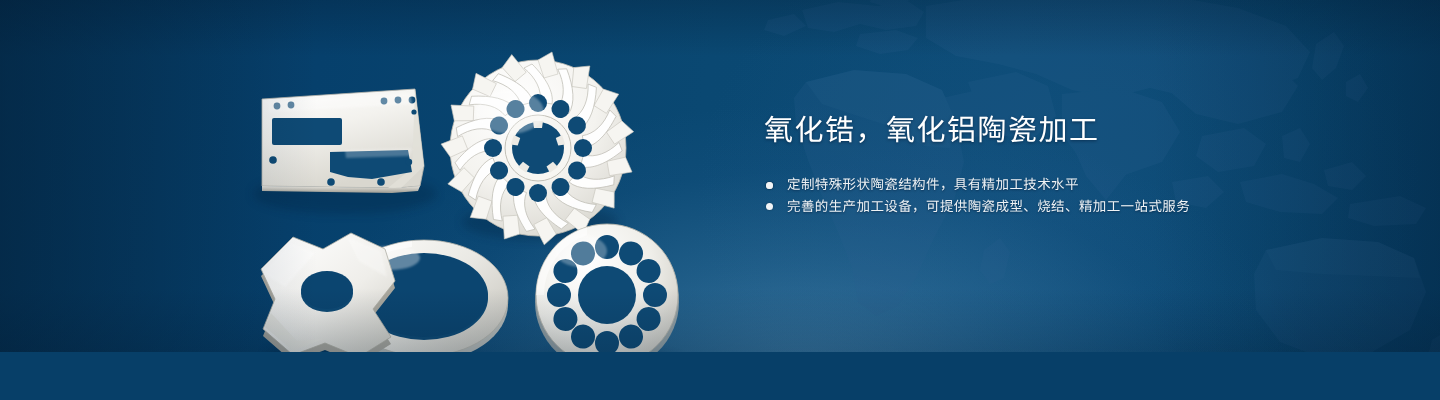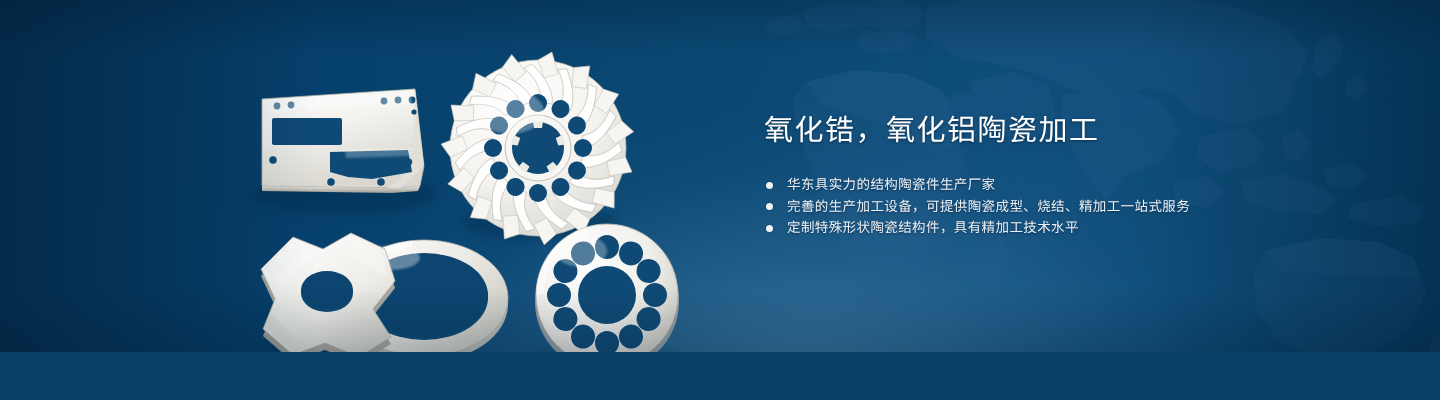--- a/index.html
+++ b/index.html
@@ -349,26 +349,25 @@
   </div>
 
   <div class="vignette"></div>
 
   <div class="copy">
     <h1 class="headline">氧化锆，氧化铝陶瓷加工</h1>
 
     <ul class="bullets">
       <li>
         <span class="dot"></span>
-        <span>华东具实力的结构陶瓷件生产厂家</span>
+      </li>
+      <li>
+        <span class="dot"></span>
+        <span>定制特殊形状陶瓷结构件，具有精加工技术水平</span>
       </li>
       <li>
         <span class="dot"></span>
         <span>完善的生产加工设备，可提供陶瓷成型、烧结、精加工一站式服务</span>
       </li>
-      <li>
-        <span class="dot"></span>
-        <span>定制特殊形状陶瓷结构件，具有精加工技术水平</span>
-      </li>
     </ul>
   </div>
 
 </div>
 
 </body></html>

